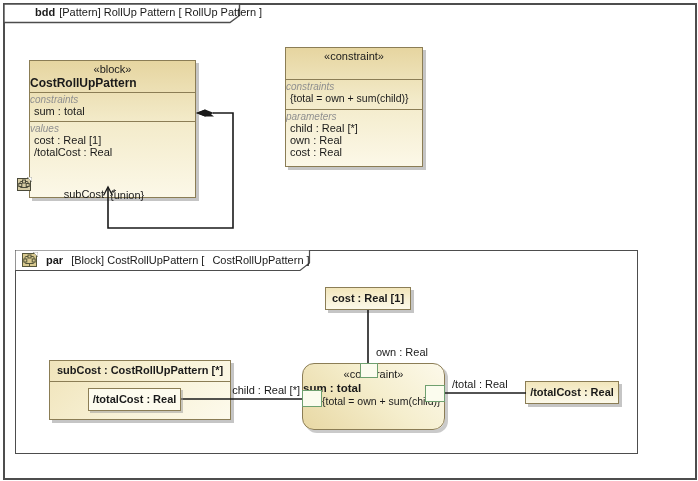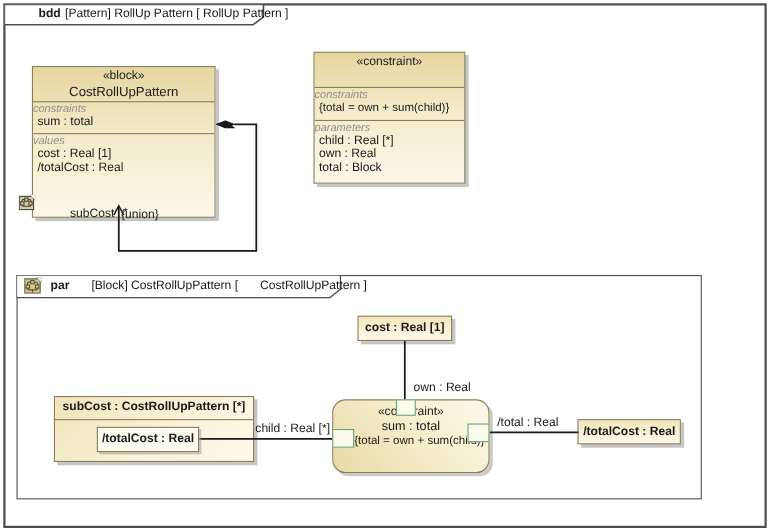--- a/index.html
+++ b/index.html
@@ -20,21 +20,21 @@
   
   .shape{
     position:absolute;border:1px solid #8b7d55;
     background:linear-gradient(180deg,#e6d5a0 0%,#f3ebca 45%,#fcf8e8 100%);
     box-shadow:3px 3px 0 rgba(150,150,150,.55);
     box-sizing:border-box;
   }
   .comp{box-sizing:border-box;overflow:hidden;}
   .comp + .comp{border-top:1px solid #8b7d55;}
   .stereo{text-align:center;line-height:13px;padding-top:2px;}
-  .shape-name{text-align:center;font-weight:normal;font-size:12px;line-height:14px;}
+  .shape-name{font-weight:bold;font-size:12px;line-height:14px;}
   .section-label{text-align:left;font-style:italic;color:#8f8f8f;font-size:10px;line-height:11px;padding-top:1px;}
   .item{padding:0 4px;line-height:12px;white-space:nowrap;}
   .small-box{
     position:absolute;border:1px solid #8b7d55;box-sizing:border-box;
     background:linear-gradient(180deg,#f2e6bb,#fcf9ea);
     box-shadow:3px 3px 0 rgba(150,150,150,.55);
     font-weight:bold;text-align:center;white-space:nowrap;overflow:hidden;
   }
   .constraint-prop{
     position:absolute;border:1px solid #8b7d55;border-radius:12px;box-sizing:border-box;
@@ -96,21 +96,21 @@
       <div class="stereo">«constraint»</div>
     </div>
     <div class="comp" style="height:30px;">
       <div class="section-label">constraints</div>
       <div class="item" style="font-size:10.5px;">{total = own + sum(child)}</div>
     </div>
     <div class="comp" style="height:57px;">
       <div class="section-label">parameters</div>
       <div class="item">child : Real [*]</div>
       <div class="item">own : Real</div>
-      <div class="item">total : Block</div>
+      <div class="item">cost : Real</div>
     </div>
   </div>
 
   <svg class="lines">
 
     <g>
       <polygon points="196,113 205,109.5 214,116.5 205,116.5 196,113" fill="#1a1a1a"></polygon>
       <polygon points="196,113 205,109.5 214,113 205,116.5" fill="#1a1a1a"></polygon>
       <polyline points="213,113 233,113 233,228 108,228 108,187.5" fill="none" stroke="#1a1a1a" stroke-width="1.6"></polyline>
       <path d="M103.5,195.5 L108,187 L112.5,195.5" fill="none" stroke="#1a1a1a" stroke-width="1.3"></path>
@@ -129,21 +129,21 @@
 
   <div class="edge-label" style="left:52px;top:188px;width:52px;text-align:right;">subCost</div>
   <div class="edge-label" style="left:112px;top:187px;">*</div>
   <div class="edge-label" style="left:110px;top:189px;">{union}</div>
 
   <div class="abs par-frame"></div>
   <div class="abs tab" style="left:15px;top:250px;width:296px;height:22px;">
     <svg width="296" height="22">
       <path d="M0,0 H294.5 V13 L285,20.5 H0 Z" fill="#ffffff" stroke="#4d4d4d" stroke-width="1.2"></path>
     </svg>
-    <span class="tab-text" style="top:2px;display:flex;align-items:center;gap:20px;">
+    <span class="tab-text" style="top:2px;display:flex;align-items:center;gap:8px;">
       <span class="kind" style="margin-right:0;">par</span>
       <span>[Block] CostRollUpPattern [</span>
       <svg width="16" height="15" style="flex:0 0 auto;">
         <rect x="0.5" y="1.5" width="14" height="13" fill="#d8c98f" stroke="#56563a"></rect>
         <rect x="3" y="4.5" width="9" height="7" fill="none" stroke="#56563a" rx="1"></rect>
         <rect x="6" y="3" width="3" height="3" fill="#d8c98f" stroke="#56563a"></rect>
         <rect x="1.8" y="7" width="3" height="3" fill="#d8c98f" stroke="#56563a"></rect>
         <rect x="10.2" y="7" width="3" height="3" fill="#d8c98f" stroke="#56563a"></rect>
         <line x1="7.5" y1="11.5" x2="7.5" y2="14" stroke="#56563a"></line>
         <polygon points="11,0 16,0 16,5" fill="#ffffff" stroke="#8a8a7a" stroke-width="0.6"></polygon>

